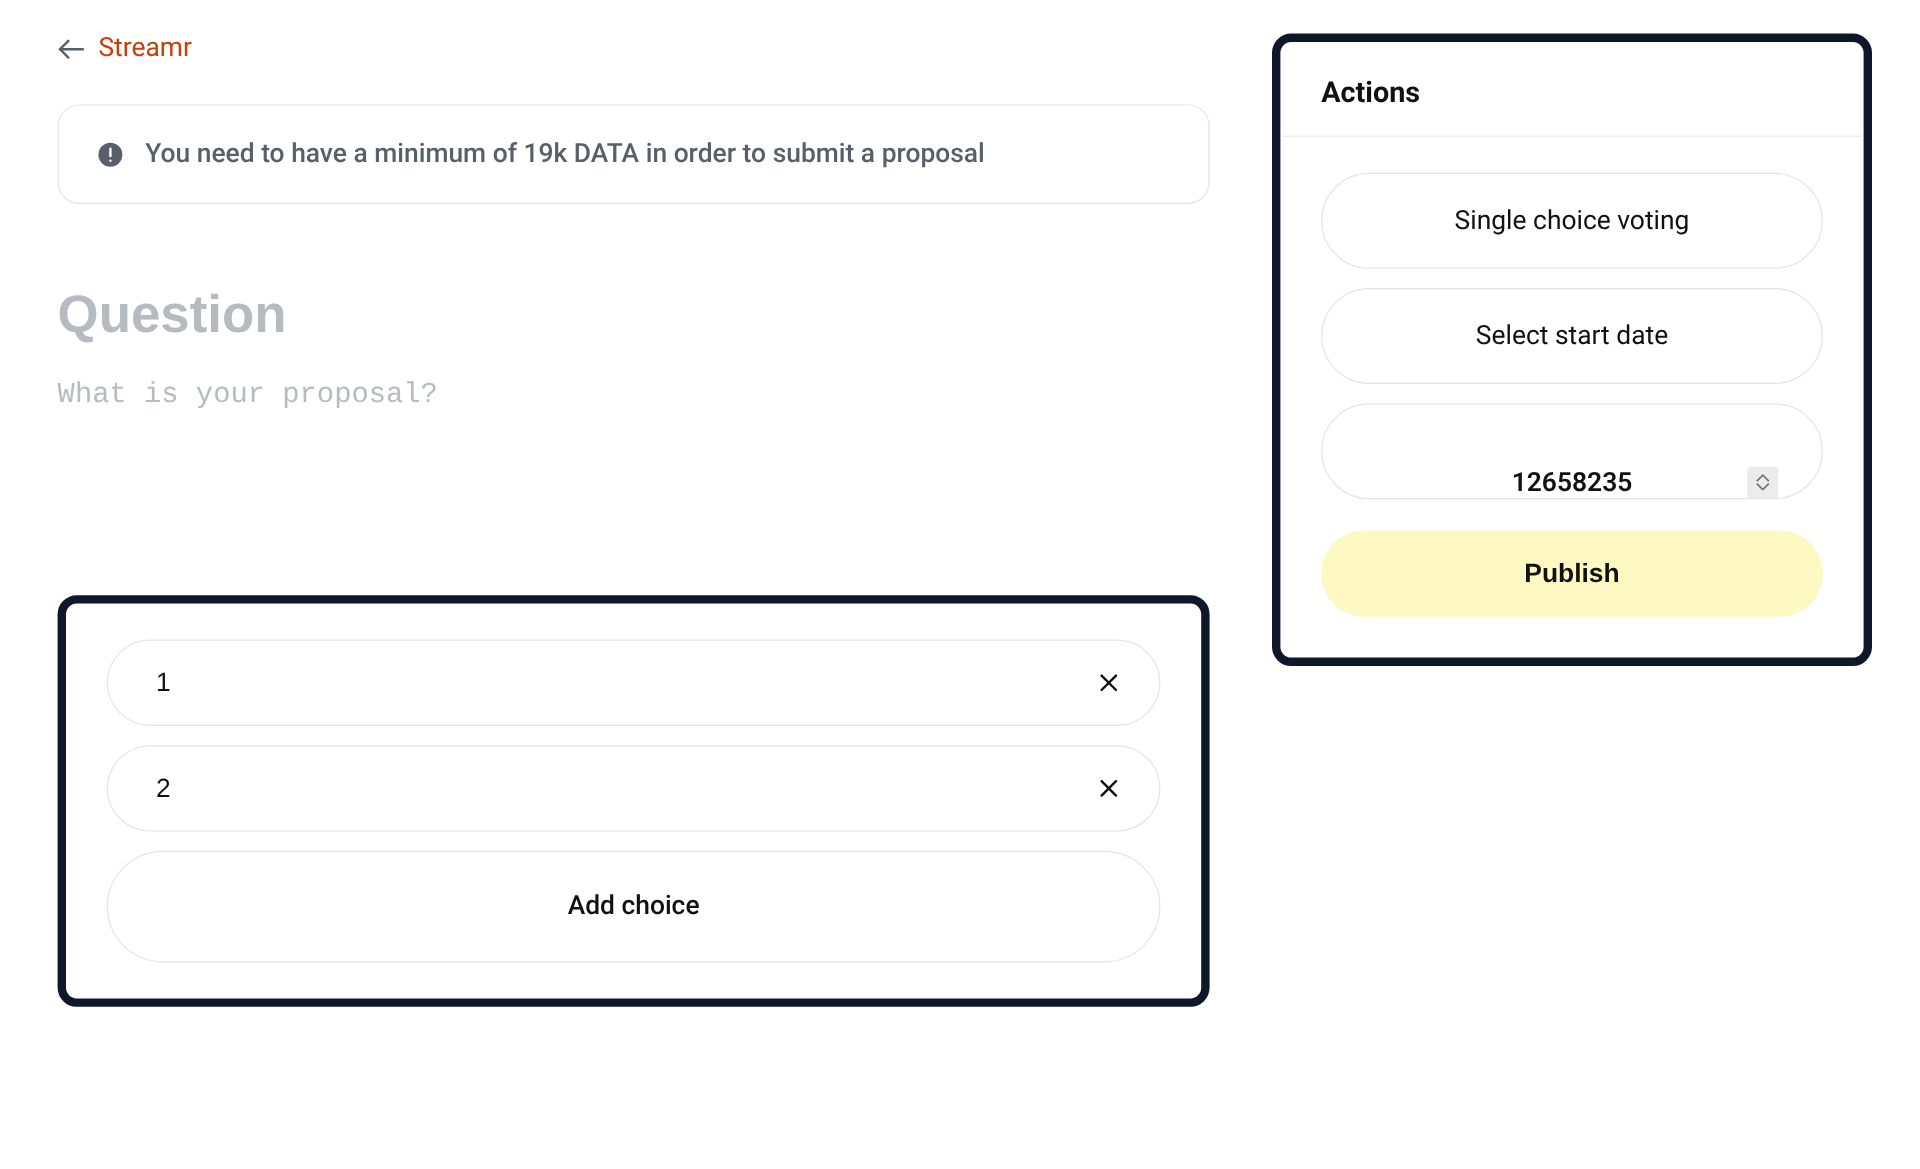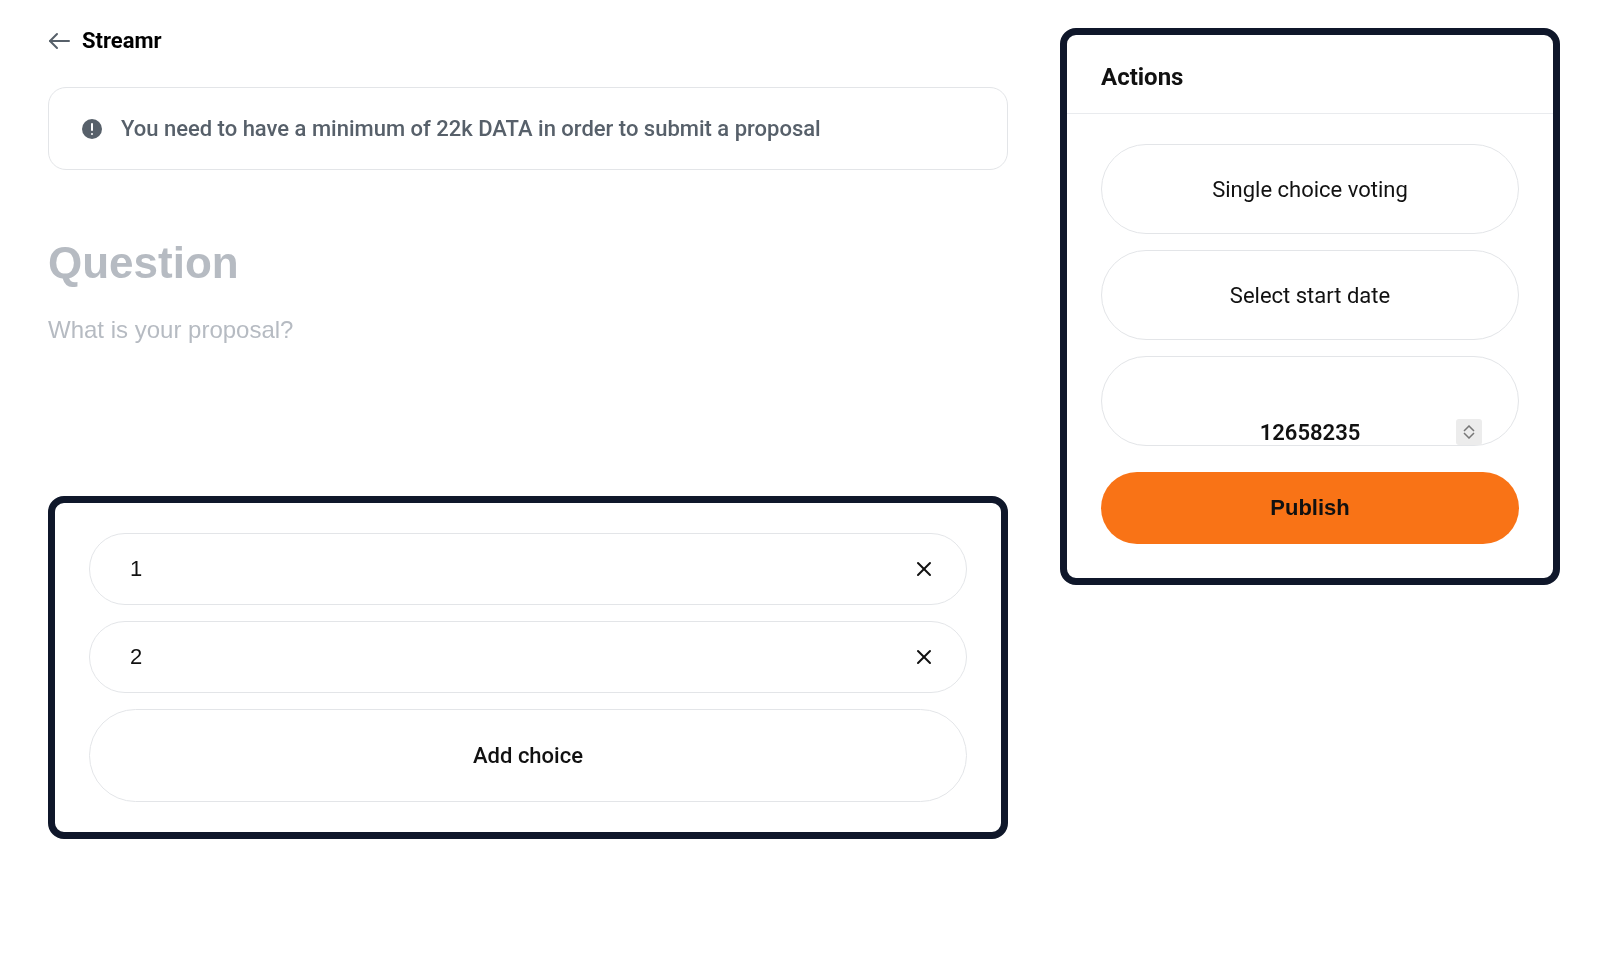--- a/index.html
+++ b/index.html
@@ -26,23 +26,23 @@
       flex-direction: column;
     }
     .right-col {
       flex: 0 0 500px;
     }
     
     .back-link {
       display: inline-flex;
       align-items: center;
       gap: 12px;
-      color: #000000;
-      font-size: 22px;
-      font-weight: 700;
+      color: #c2410c;
+      font-size: 22px;
+      font-weight: 400;
       margin-bottom: 34px;
       cursor: pointer;
     }
     .back-arrow {
       width: 22px;
       height: 22px;
       display: inline-flex;
       align-items: center;
       justify-content: center;
     }
@@ -83,21 +83,21 @@
     }
     .body-input {
       border: none;
       outline: none;
       font-size: 24px;
       color: #111;
       width: 100%;
       min-height: 180px;
       resize: none;
       background: transparent;
-      font-family: Liberation Sans, sans-serif;
+      font-family: Liberation Mono, monospace;
     }
     .body-input::placeholder {
       color: #b6bbc2;
     }
     
     .card {
       border: 7px solid #0f172a;
       border-radius: 16px;
       overflow: hidden;
       background: #fff;
@@ -161,21 +161,21 @@
     }
     .actions-body {
       padding: 30px 34px 34px;
       display: flex;
       flex-direction: column;
       gap: 16px;
     }
     .action-pill {
       border: 1px solid #e3e5e8;
       border-radius: 999px;
-      height: 90px;
+      height: 80px;
       display: flex;
       align-items: center;
       justify-content: center;
       font-size: 22px;
       cursor: pointer;
       background: #fff;
       position: relative;
     }
     .action-pill.number {
       font-weight: 600;
@@ -199,21 +199,21 @@
     .publish-btn {
       border: none;
       border-radius: 999px;
       height: 72px;
       display: flex;
       align-items: center;
       justify-content: center;
       font-size: 22px;
       font-weight: 600;
       cursor: pointer;
-      background: #f97316;
+      background: #fef9c3;
       color: #111;
       margin-top: 10px;
     }
   </style>
 </head>
 <body>
 
 <div class="layout">
 
   <div class="left-col">
@@ -229,21 +229,21 @@
     </div>
 
     <div class="notice">
       <span class="notice-icon">
         <svg width="22" height="22" viewBox="0 0 22 22">
           <circle cx="11" cy="11" r="10" fill="#57606a"></circle>
           <rect x="10" y="5" width="2" height="8" fill="#fff" rx="1"></rect>
           <rect x="10" y="15" width="2" height="2" fill="#fff" rx="1"></rect>
         </svg>
       </span>
-      <span class="notice-text">You need to have a minimum of 22k DATA in order to submit a proposal</span>
+      <span class="notice-text">You need to have a minimum of 19k DATA in order to submit a proposal</span>
     </div>
 
     <input class="title-input" type="text" placeholder="Question" style="">
 
     <textarea class="body-input" placeholder="What is your proposal?" style=""></textarea>
 
     <div class="card">
       <div class="card-body">
         <div class="pill">
           <input class="pill-input" type="text" value="1" style="">

